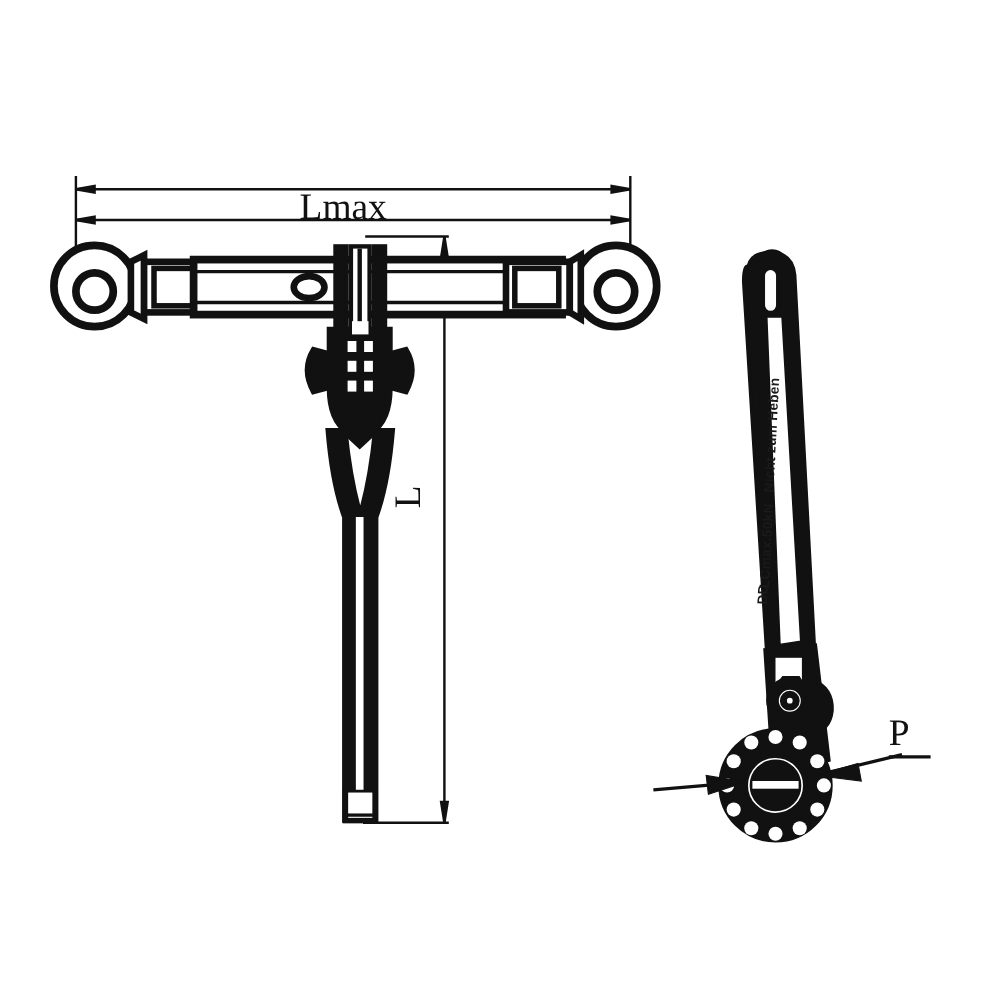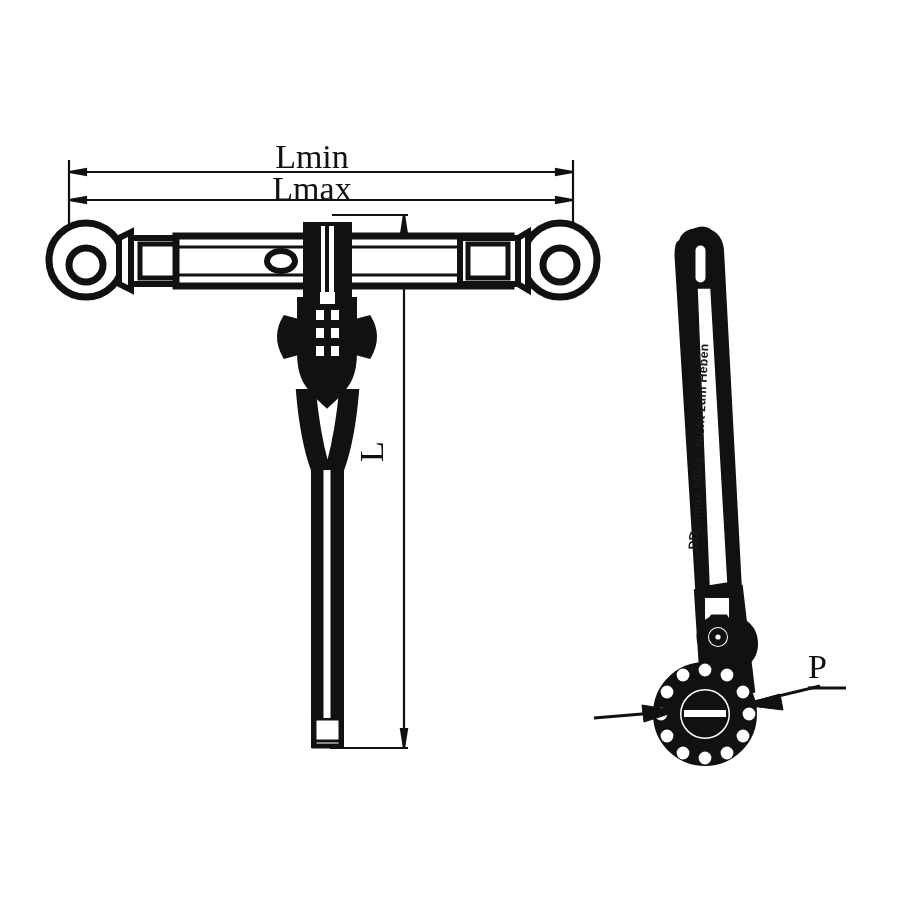--- a/index.html
+++ b/index.html
@@ -213,21 +213,20 @@
       <line x1="594" y1="718" x2="666" y2="712" stroke-width="3"></line>
       <polygon points="678,711 642,705 644,722"></polygon>
 
       <line x1="820" y1="686" x2="754" y2="702" stroke-width="3"></line>
       <polygon points="742,705 780,694 783,710"></polygon>
 
       <line x1="808" y1="688" x2="846" y2="688" stroke-width="3"></line>
     </g>
   </svg>
 
-  <div class="dim-label" id="label-lmin">Lmin</div>
 
   <div class="dim-label" id="label-lmax">Lmax</div>
 
   <div class="dim-label" id="label-l">L</div>
 
   <div class="dim-label" id="label-p">P</div>
 
   <div class="handle-text" id="marking-dd" style="left:700px; top:536px; transform: rotate(-87deg); transform-origin: left bottom;">DD</div>
 
   <div class="handle-text" id="marking-lc" style="left:702px; top:521px; transform: rotate(-87deg); transform-origin: left bottom;">LCmax.50kN</div>

